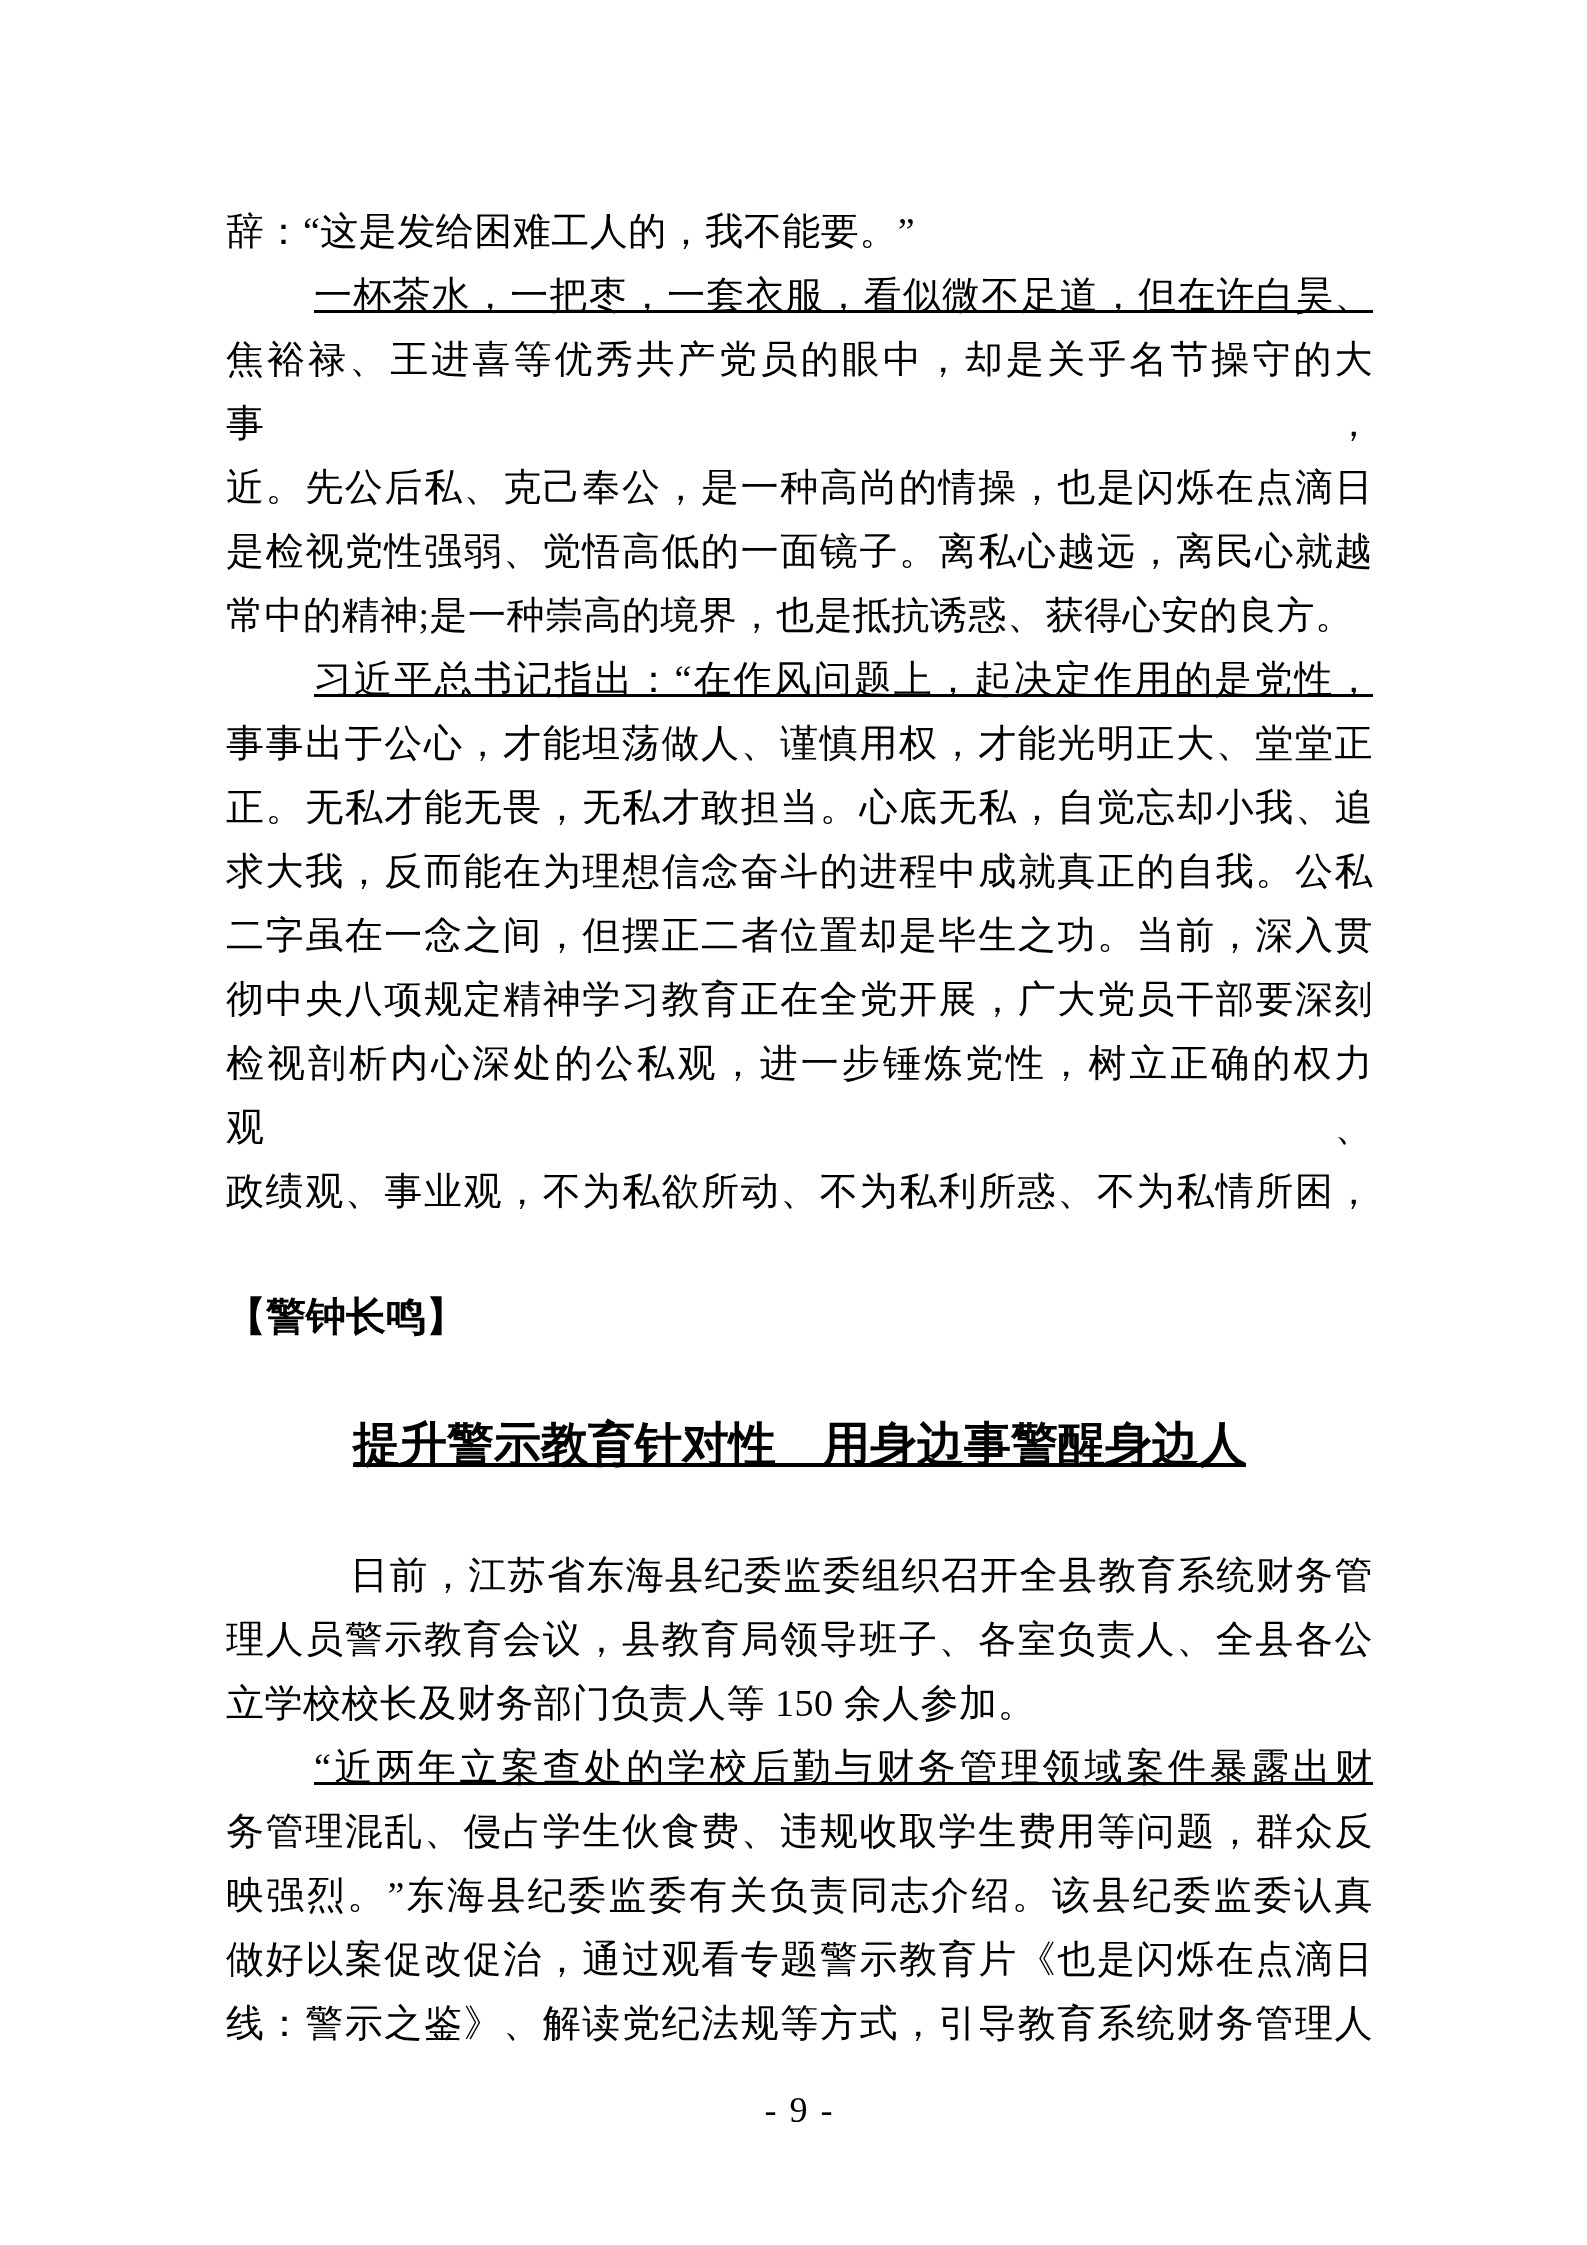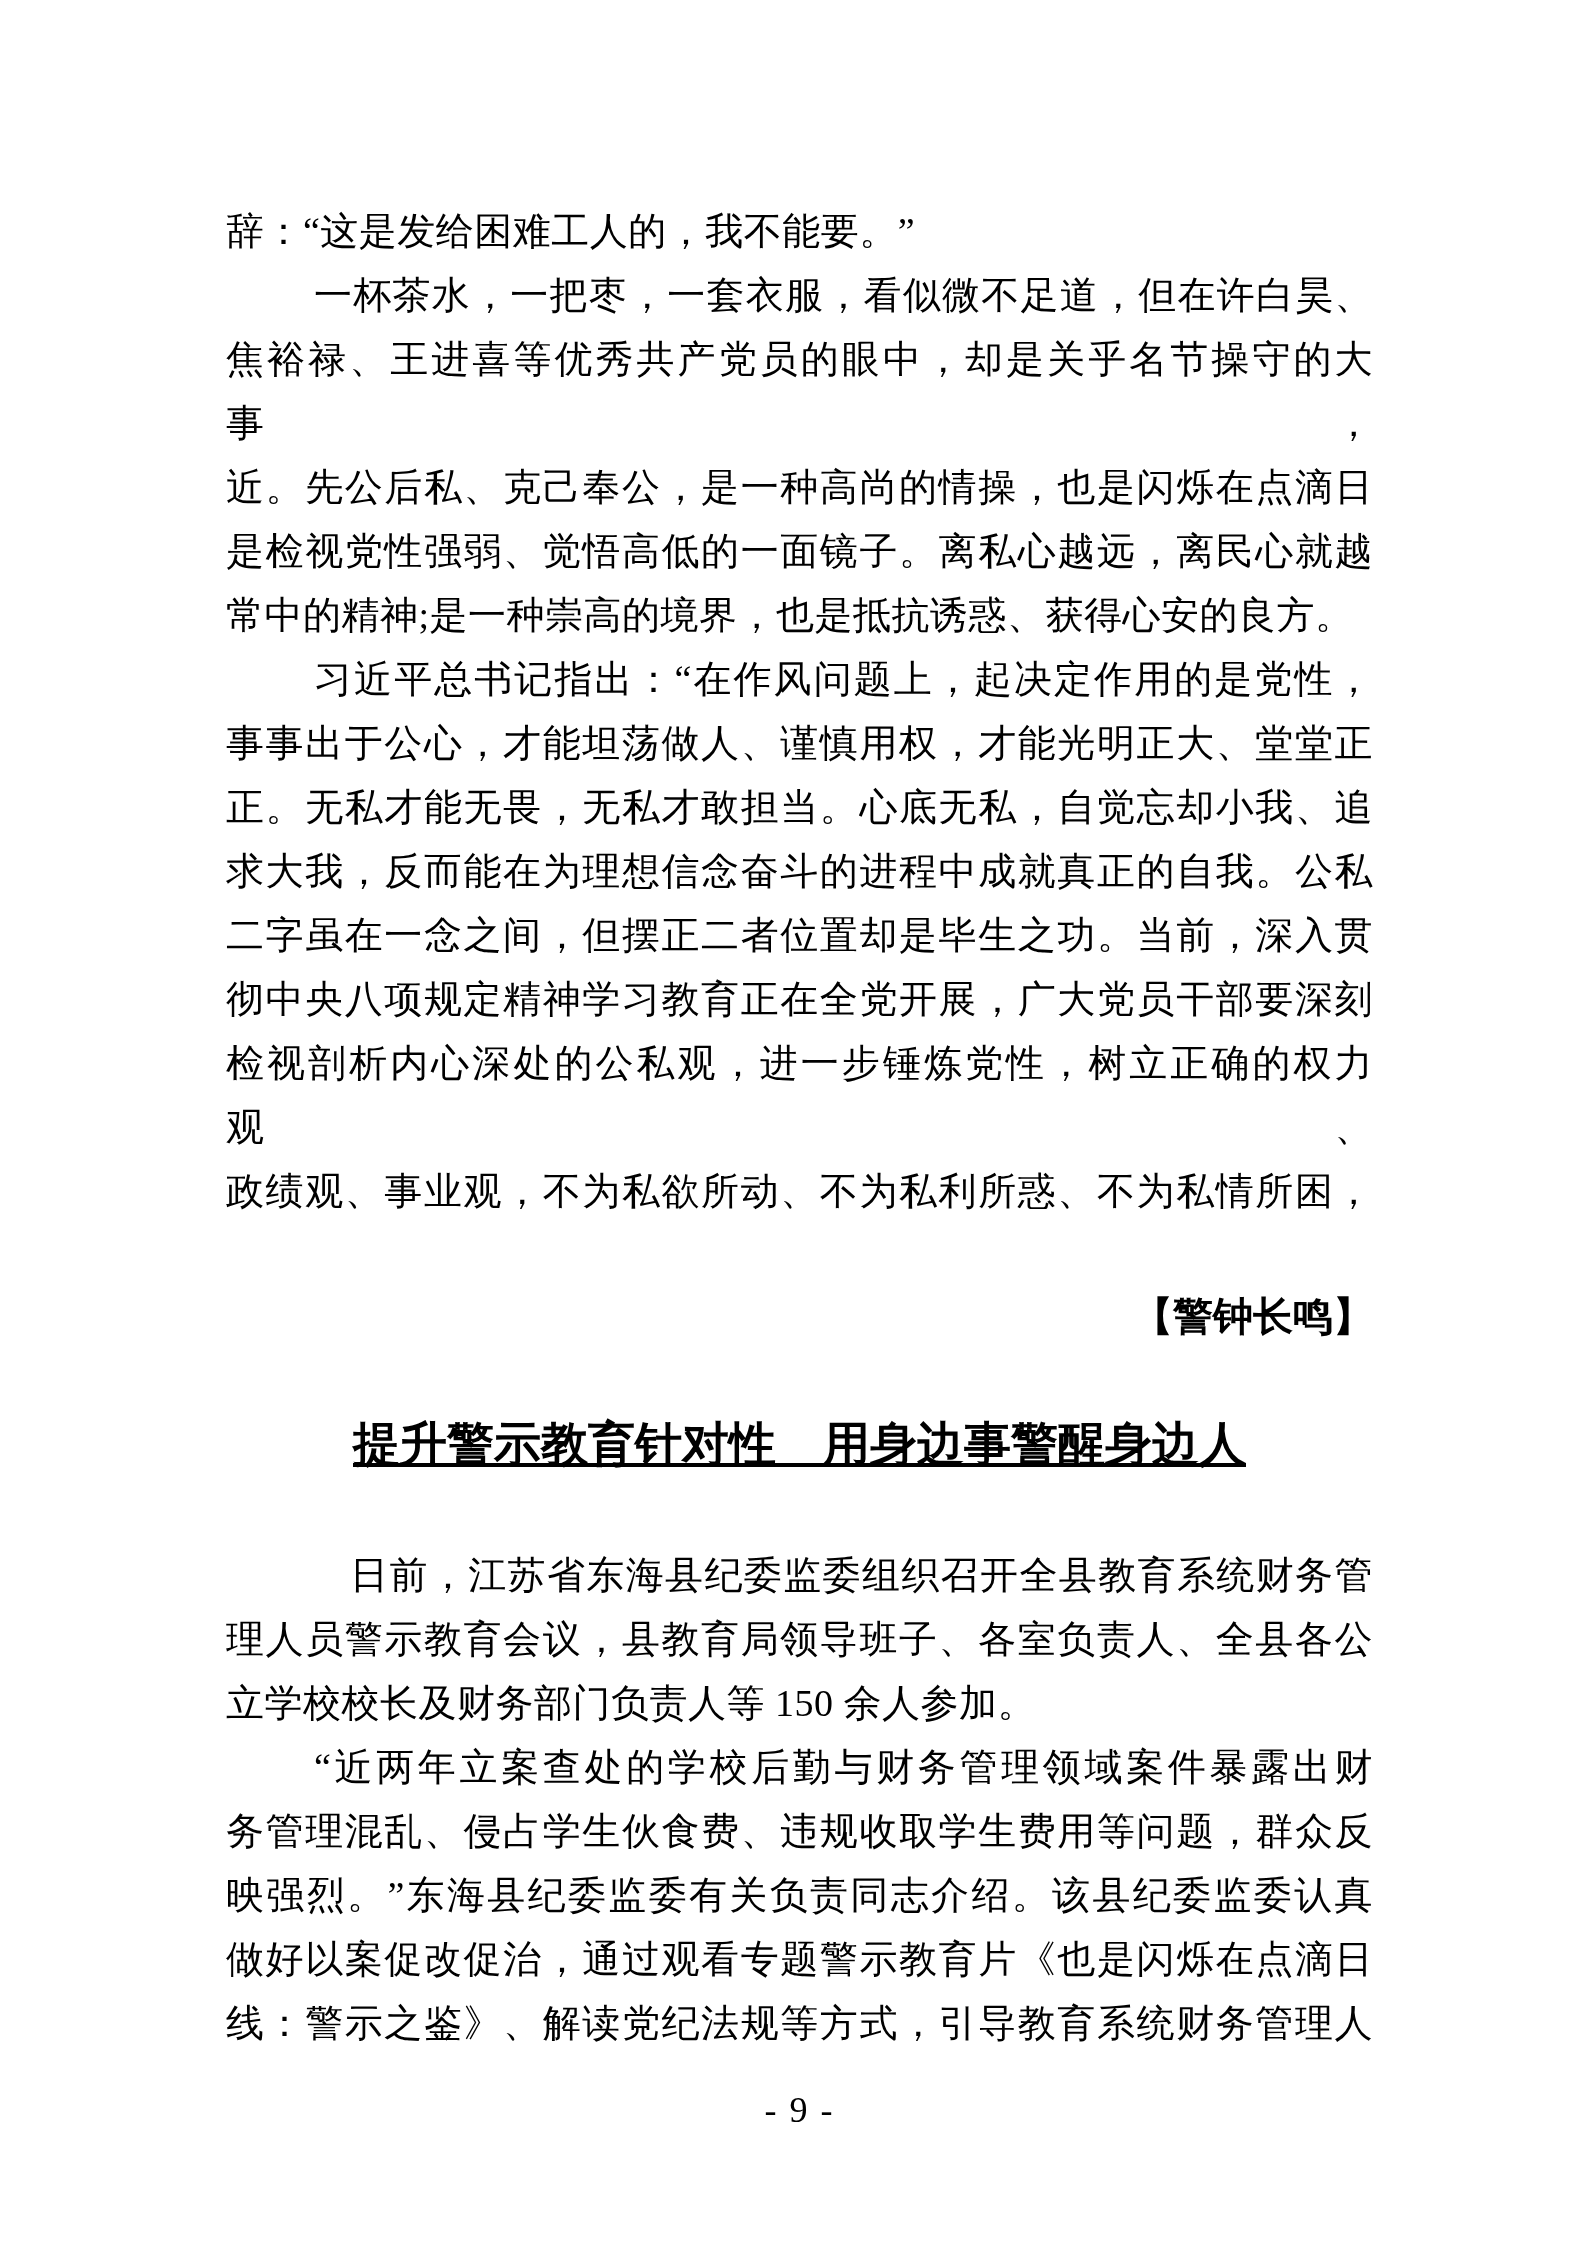--- a/index.html
+++ b/index.html
@@ -26,28 +26,28 @@
     line-height: 64px;
     text-align: justify;
     text-align-last: justify;
     letter-spacing: 0.5px;
   }
   .line.end {
     text-align: left;
     text-align-last: left;
     white-space: nowrap;
   }
-  .i2 { text-indent: 88px; }
+  .i2 { text-indent: 88px; text-decoration: underline; }
   .i3 { text-indent: 124px; }
   .section-header {
     margin-top: 62px;
     font-size: 40px;
     line-height: 64px;
     font-weight: bold;
-    text-align: right;
+    text-align: left;
   }
   .article-title {
     margin-top: 57px;
     font-size: 47px;
     line-height: 76px;
     font-weight: bold;
     text-align: center;
     white-space: nowrap;
     text-decoration: underline;
   }

